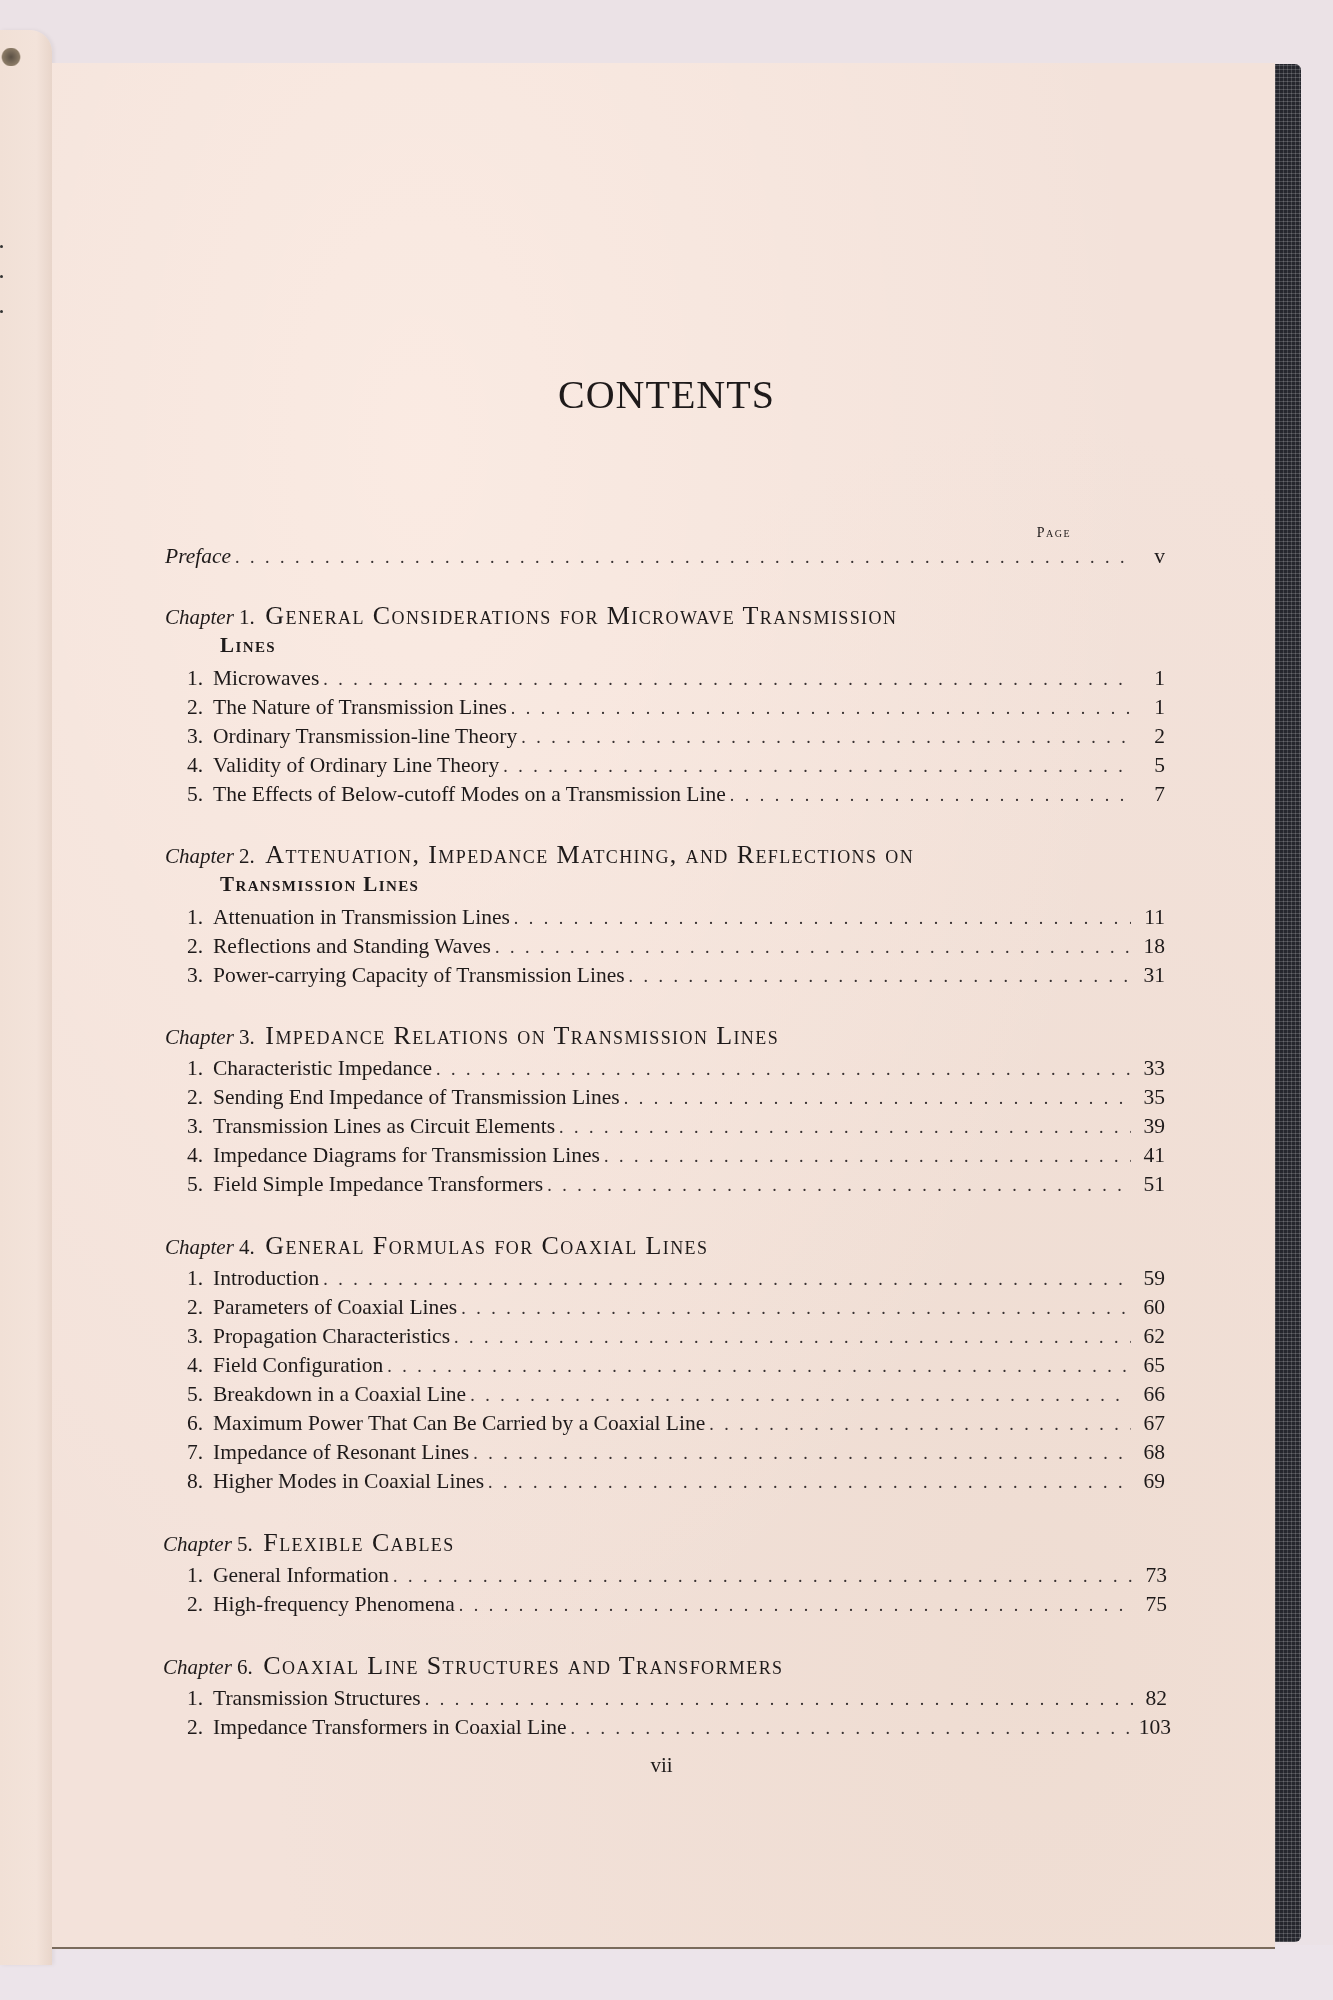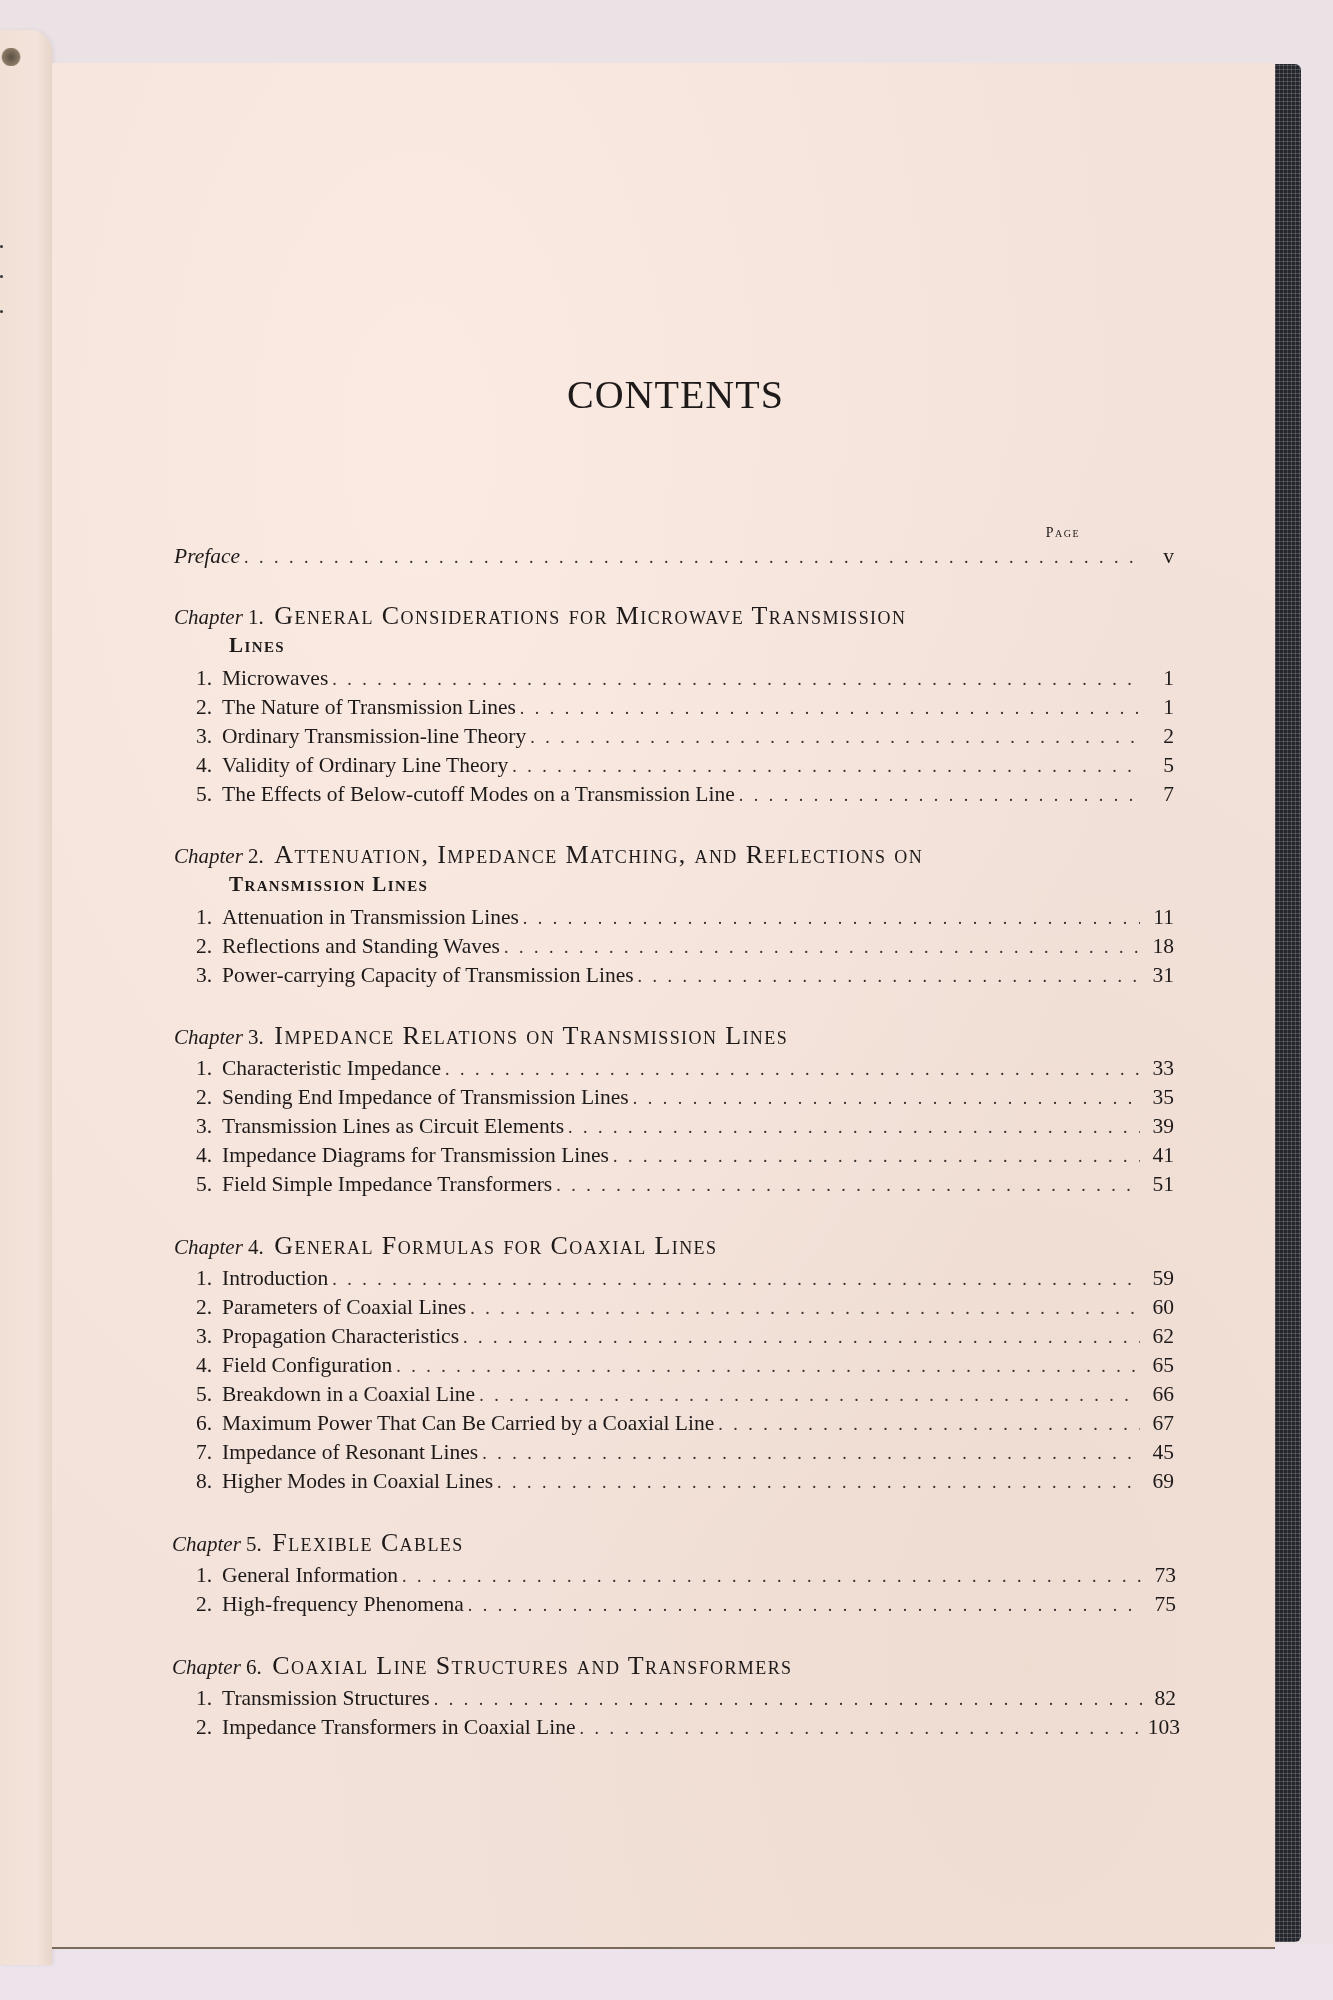--- a/index.html
+++ b/index.html
@@ -33,21 +33,21 @@
   }
   .page {
     position: absolute; left: 52px; top: 63px; width: 1223px; height: 1884px;
     background: #f3e2da;
     background-image:
       radial-gradient(ellipse at 30% 20%, rgba(255,240,232,0.6), transparent 60%),
       radial-gradient(ellipse at 80% 85%, rgba(230,210,195,0.35), transparent 55%);
     border-bottom: 2px solid #7a6b5c;
   }
   .content {
-    position: absolute; left: 12px; top: 0; width: 1223px; height: 1884px;
+    position: absolute; left: 3px; top: 0; width: 1223px; height: 1884px;
     color: #1e1a1a;
   }
   .title {
     position: absolute; top: 308px; left: 0; width: 1223px; text-align: center;
     font-size: 40px; letter-spacing: 1px; font-weight: normal;
     font-family: "Liberation Serif", serif;
     transform: translateX(0px);
   }
   .page-col-label {
     position: absolute; top: 462px; right: 207px;
@@ -251,21 +251,21 @@
     <div class="row" style="top:1348px; left:132px; width:978px;">
       <span class="num">6.</span>
       <span class="label">Maximum Power That Can Be Carried by a Coaxial Line</span>
       <span class="dots"></span>
       <span class="pg">67</span>
     </div>
     <div class="row" style="top:1377px; left:132px; width:978px;">
       <span class="num">7.</span>
       <span class="label">Impedance of Resonant Lines</span>
       <span class="dots"></span>
-      <span class="pg">45</span>
+      <span class="pg">68</span>
     </div>
     <div class="row" style="top:1406px; left:132px; width:978px;">
       <span class="num">8.</span>
       <span class="label">Higher Modes in Coaxial Lines</span>
       <span class="dots"></span>
       <span class="pg">69</span>
     </div>
 
     <div class="chapter" style="top:1465px; left:108px;">
       <span class="ch-word">Chapter</span>
@@ -296,14 +296,15 @@
       <span class="dots"></span>
       <span class="pg">82</span>
     </div>
     <div class="row" style="top:1652px; left:132px; width:984px;">
       <span class="num">2.</span>
       <span class="label">Impedance Transformers in Coaxial Line</span>
       <span class="dots"></span>
       <span class="pg">103</span>
     </div>
 
+    <div class="folio">vii</div>
   </div>
 </div>
 
 </body></html>

